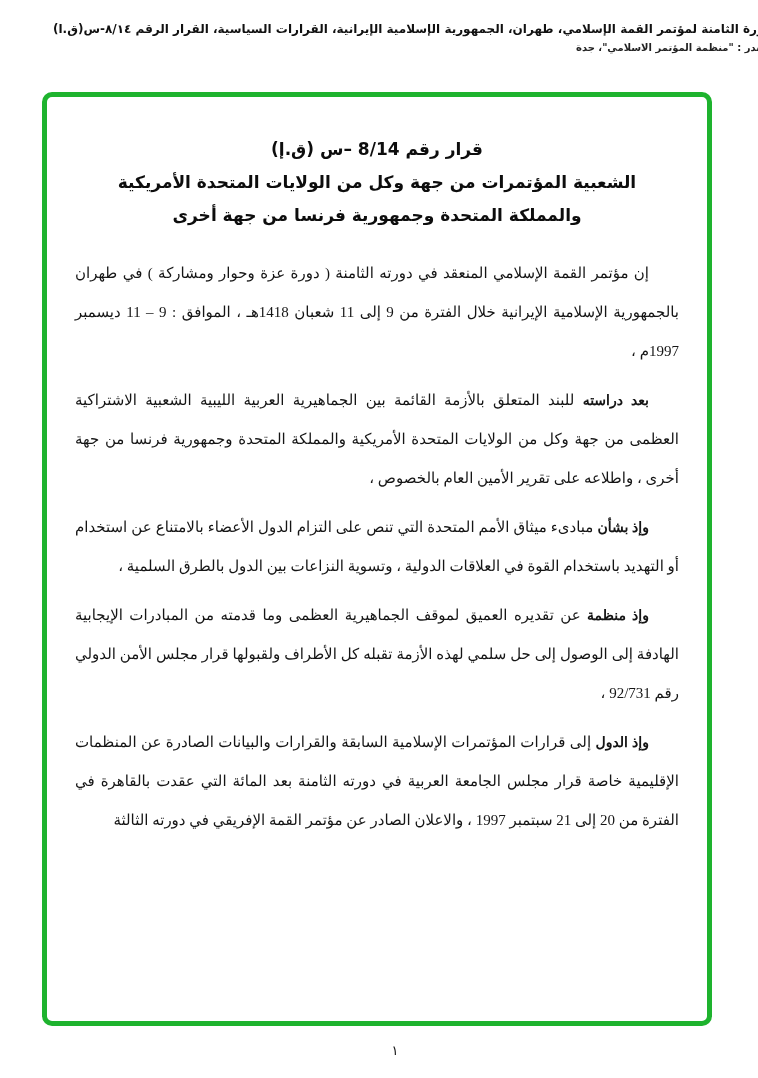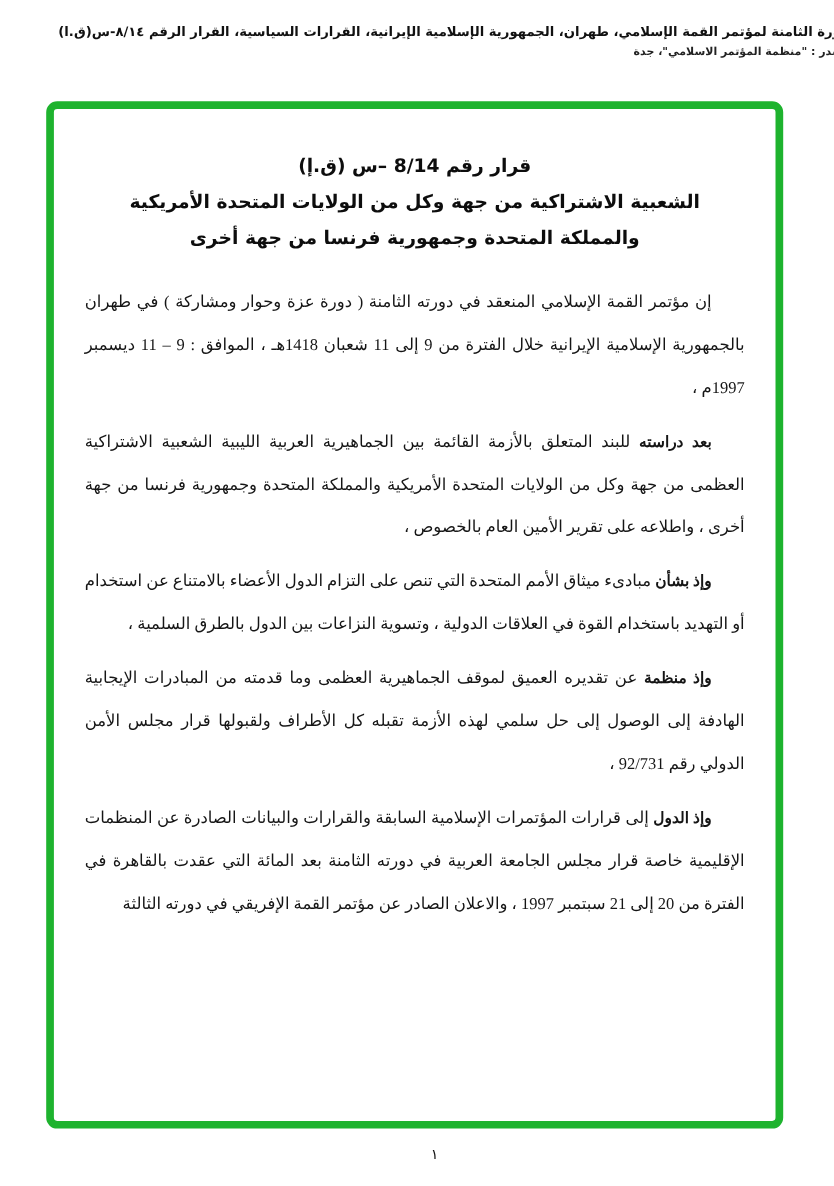--- a/index.html
+++ b/index.html
@@ -33,21 +33,21 @@
     font-weight: bold;
     color: #222222;
   }
   .green-box {
     position: absolute;
     left: 42px;
     top: 92px;
     width: 670px;
     height: 934px;
     box-sizing: border-box;
-    border: 7px solid #0f766e;
+    border: 5px solid #0f766e;
     border-radius: 10px;
     background: #ffffff;
     padding: 0 28px;
   }
   .title-block {
     margin-top: 36px;
     direction: rtl;
     text-align: center;
     font-weight: bold;
     font-size: 17px;
@@ -87,21 +87,21 @@
 
   <header class="doc-header">
     <div class="hdr-line1">الدورة الثامنة لمؤتمر القمة الإسلامي، طهران، الجمهورية الإسلامية الإيرانية، القرارات السياسية، القرار الرقم ٨/١٤-س(ق.ا)</div>
     <div class="hdr-line2">المصدر :  "منظمة المؤتمر الاسلامي"، جدة</div>
   </header>
 
   <div class="green-box" style="border-color: rgb(30, 179, 46);">
 
     <div class="title-block">
       <div>قرار رقم 8/14 –س (ق.إ)</div>
-      <div>الشعبية الاشتراكية من جهة وكل من الولايات المتحدة الأمريكية</div>
+      <div>الشعبية المؤتمرات من جهة وكل من الولايات المتحدة الأمريكية</div>
       <div>والمملكة المتحدة وجمهورية فرنسا من جهة أخرى</div>
     </div>
 
     <div class="body-text">
       <p><span class="lead"></span><span>إن مؤتمر القمة الإسلامي المنعقد في دورته الثامنة ( دورة عزة وحوار ومشاركة ) في طهران بالجمهورية الإسلامية الإيرانية خلال الفترة من 9 إلى 11 شعبان 1418هـ ، الموافق : 9 – 11 ديسمبر 1997م ،</span></p>
       <p><span class="lead">بعد دراسته</span><span> للبند المتعلق بالأزمة القائمة بين الجماهيرية العربية الليبية الشعبية الاشتراكية العظمى من جهة وكل من الولايات المتحدة الأمريكية والمملكة المتحدة وجمهورية فرنسا من جهة أخرى ، واطلاعه على تقرير الأمين العام بالخصوص ،</span></p>
       <p><span class="lead">وإذ بشأن</span><span> مبادىء ميثاق الأمم المتحدة التي تنص على التزام الدول الأعضاء  بالامتناع عن استخدام أو التهديد باستخدام القوة في العلاقات الدولية ، وتسوية النزاعات بين الدول بالطرق السلمية ،</span></p>
       <p><span class="lead">وإذ منظمة</span><span> عن تقديره العميق لموقف الجماهيرية العظمى وما قدمته من المبادرات الإيجابية الهادفة إلى الوصول إلى حل سلمي لهذه الأزمة تقبله كل الأطراف ولقبولها قرار مجلس الأمن الدولي رقم 92/731 ،</span></p>
       <p><span class="lead">وإذ الدول</span><span> إلى قرارات المؤتمرات الإسلامية السابقة والقرارات والبيانات الصادرة عن المنظمات الإقليمية خاصة قرار مجلس الجامعة العربية في دورته الثامنة بعد المائة التي عقدت بالقاهرة في الفترة من 20 إلى 21 سبتمبر 1997 ، والاعلان الصادر عن مؤتمر القمة الإفريقي في دورته الثالثة</span></p>
     </div>

